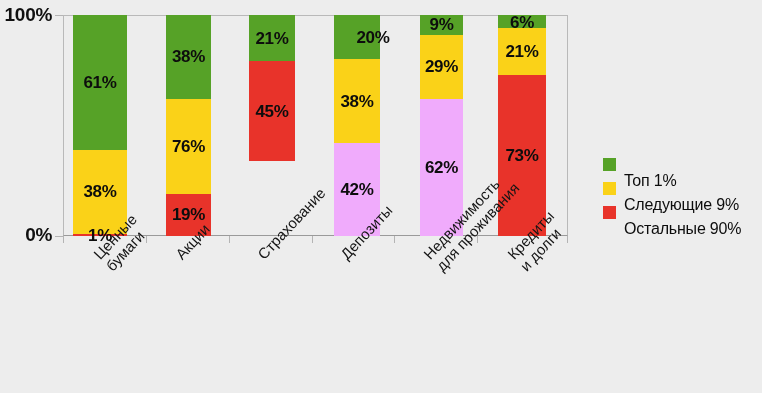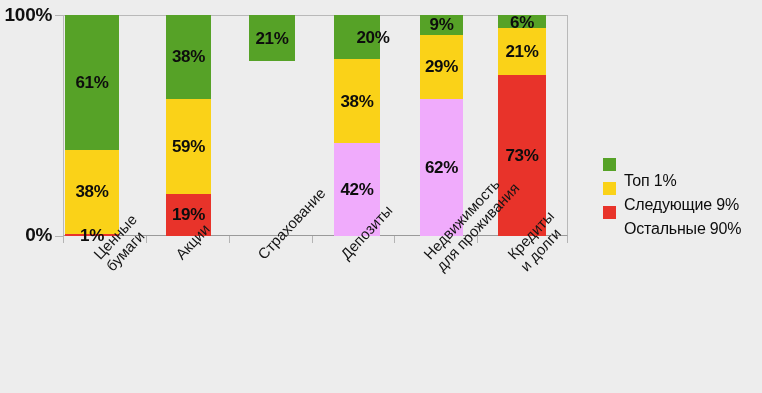--- a/index.html
+++ b/index.html
@@ -178,45 +178,48 @@
   <div class="y-axis-labels">
     <div class="y-tick-label top">100%</div>
     <div class="y-tick-label zero">0%</div>
   </div>
   <div class="y-tick-mark top"></div>
   <div class="y-tick-mark zero"></div>
 
   <div class="plot-area"></div>
 
   <div class="bars-layer" id="bars-layer">
-      <div class="bar" style="left: 2px; width: 54px;">
+      <div class="bar" style="left: 10px; width: 54px;">
         <div class="seg" style="background: rgb(86, 162, 39); height: 61%;">
           <span class="seg-label">61%</span>
         </div>
         <div class="seg" style="background: rgb(250, 210, 24); height: 38%;">
           <span class="seg-label">38%</span>
         </div>
         <div class="seg tiny" style="background: rgb(232, 51, 42); height: 1%;">
           <span class="seg-label">1%</span>
         </div>
       </div>
       <div class="bar" style="left: 103px; width: 45px;">
         <div class="seg" style="background: rgb(86, 162, 39); height: 38%;">
           <span class="seg-label">38%</span>
         </div>
         <div class="seg" style="background: rgb(250, 210, 24); height: 43%;">
-          <span class="seg-label">59%</span>
+          <span class="seg-label">76%</span>
         </div>
         <div class="seg" style="background: rgb(232, 51, 42); height: 19%;">
           <span class="seg-label">19%</span>
         </div>
       </div>
       <div class="bar" style="left: 186px; width: 46px;">
         <div class="seg" style="background: rgb(86, 162, 39); height: 21%;">
           <span class="seg-label">21%</span>
+        </div>
+        <div class="seg" style="background: rgb(232, 51, 42); height: 45%;">
+          <span class="seg-label">45%</span>
         </div>
       </div>
       <div class="bar" style="left: 271px; width: 46px;">
         <div class="seg" style="background: rgb(86, 162, 39); height: 20%; padding-left: 32px;">
           <span class="seg-label">20%</span>
         </div>
         <div class="seg" style="background: rgb(250, 210, 24); height: 38%;">
           <span class="seg-label">38%</span>
         </div>
         <div class="seg" style="background: #f0abfc; height: 42%;">

